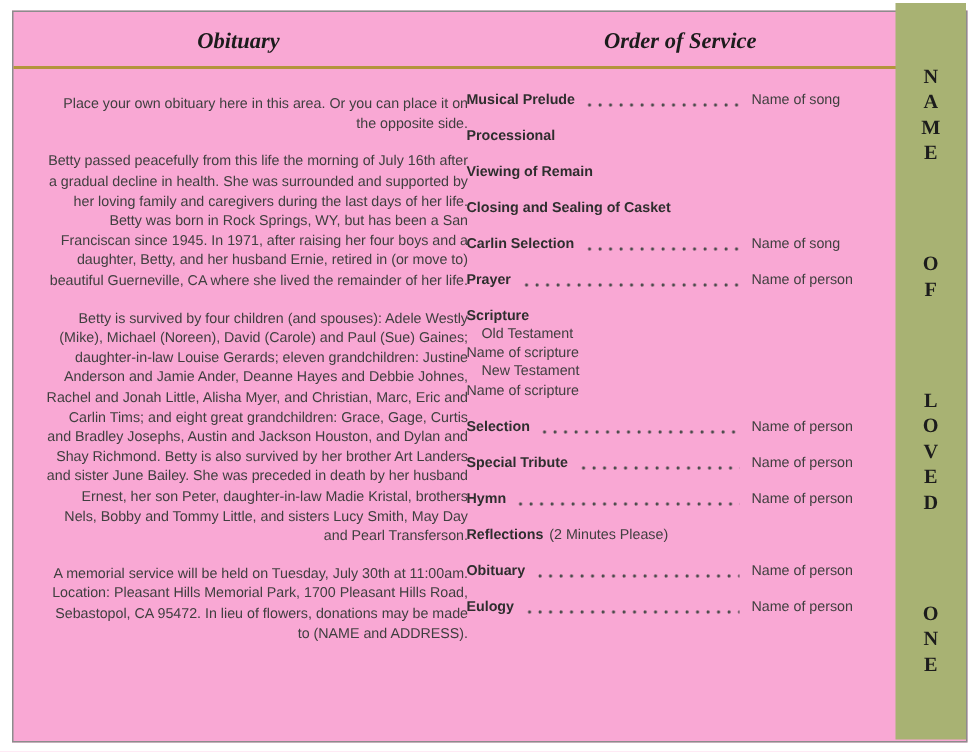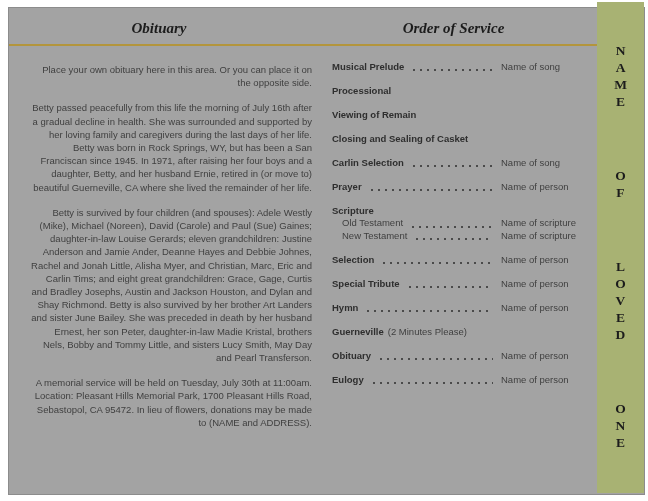--- a/index.html
+++ b/index.html
@@ -1,47 +1,47 @@
 <!DOCTYPE html>
 <html style="--green: #a8b273; --gold: #b3953c;"><head>
 <meta charset="utf-8">
 <style>
   html,body{margin:0;padding:0;background:#ffffff;}
   body{width:648px;height:501px;position:relative;overflow:hidden;
        font-family:"Liberation Sans", sans-serif;}
 
   .page{position:absolute;left:8px;top:7px;width:635px;height:486px;
-        background:#a3a3a3;border:1px solid #8c8c8c;}
+        background:#f9a8d4;border:1px solid #8c8c8c;}
 
   .header-left,.header-right{position:absolute;top:12px;height:24px;
         text-align:center;font-family:"Liberation Serif", serif;
         font-style:italic;font-weight:bold;font-size:15px;color:#1c1c1c;}
   .header-left{left:0;width:300px;}
   .header-right{left:300px;width:289px;}
 
   .gold-rule{position:absolute;left:0;top:36px;width:589px;height:2px;
         background:var(--gold,#b3953c);}
 
   
   .obituary-text{position:absolute;left:22px;top:55px;width:281px;
         font-size:9.5px;line-height:13.2px;color:#3f3f3f;}
   .obituary-text p{margin:0 0 12px 0;text-align:right;}
 
   
   .order-col{position:absolute;left:302px;top:52px;width:282px;
         font-size:9.5px;color:#3f3f3f;}
   .row{display:flex;align-items:baseline;line-height:13px;margin-bottom:11px;}
-  .row .label{font-weight:bold;color:#2e2e2e;white-space:nowrap;margin-left:21px;}
+  .row .label{font-weight:bold;color:#2e2e2e;white-space:nowrap;}
   .row .note{margin-left:4px;white-space:nowrap;text-align:center;}
   .dots{flex:1;height:10px;margin:0 8px;align-self:flex-end;
         background-image:radial-gradient(circle at 2px 7px,#4a4a4a 0.9px,transparent 1.2px);
         background-size:7px 10px;background-repeat:repeat-x;}
   .value{width:92px;white-space:nowrap;}
   .sub-rows{margin:0 0 11px 0;}
-  .sub-rows .row{margin-bottom:0;line-height:12.5px;}
+  .sub-rows .row{margin-bottom:0;line-height:12.5px;flex-direction:column;}
   .sub-rows .label{font-weight:normal;color:#3f3f3f;padding-left:10px;}
 
   
   .side-banner{position:absolute;left:597px;top:2px;width:47px;height:491px;
         background:var(--green,#a8b273);display:flex;flex-direction:column;
         justify-content:space-between;align-items:center;
         padding:40px 0 42px 0;box-sizing:border-box;}
   .word{display:flex;flex-direction:column;align-items:center;}
   .letter{font-family:"Liberation Serif", serif;font-weight:bold;
         font-size:13.5px;line-height:17px;color:#1c1c1c;}
@@ -110,21 +110,21 @@
         <span class="label">Special Tribute</span>
         <span class="dots"></span>
         <span class="value">Name of person</span>
       </div>
       <div class="row">
         <span class="label">Hymn</span>
         <span class="dots"></span>
         <span class="value">Name of person</span>
       </div>
       <div class="row">
-        <span class="label">Guerneville</span>
+        <span class="label">Reflections</span>
         <span class="note">(2 Minutes Please)</span>
       </div>
       <div class="row">
         <span class="label">Obituary</span>
         <span class="dots"></span>
         <span class="value">Name of person</span>
       </div>
       <div class="row">
         <span class="label">Eulogy</span>
         <span class="dots"></span>

